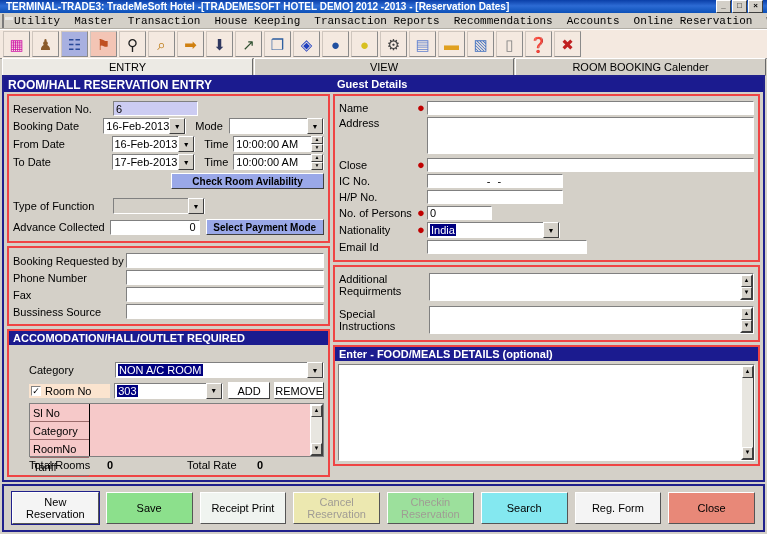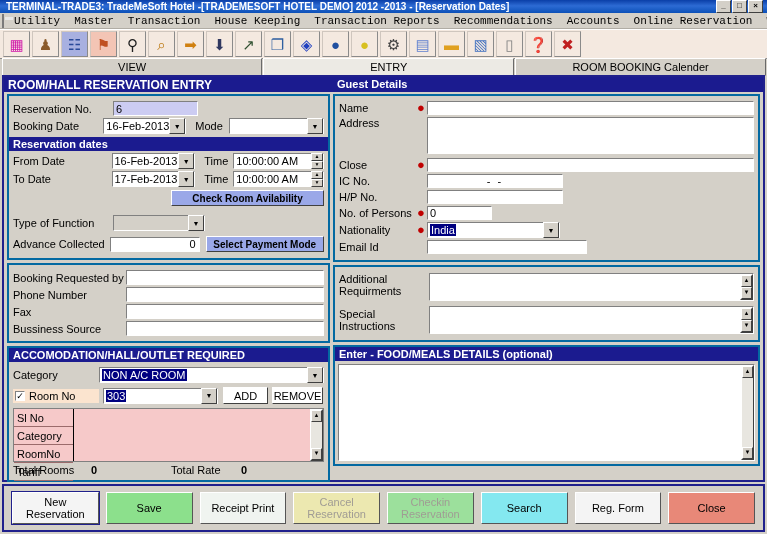--- a/index.html
+++ b/index.html
@@ -62,21 +62,21 @@
   
   .form-area{
     position:absolute;left:2px;top:75px;right:2px;bottom:52px;
     background:#d4d0c8;border:2px solid #20208c;box-sizing:border-box;
   }
   .sectionbar{
     background:#1b1b8f;color:#fff;font-weight:bold;
     padding:1px 4px;font-size:12px;letter-spacing:0px;
   }
   .sectionbar.small{font-size:11px;}
-  .panel{border:2px solid #0369a1;background:#d4d0c8;box-sizing:border-box;}
+  .panel{border:2px solid #ef4444;background:#d4d0c8;box-sizing:border-box;}
   .row{display:flex;align-items:center;margin:2px 0;}
   .lbl{font-size:11px;color:#000;white-space:nowrap;}
   .req{color:#c00000;font-size:13px;line-height:6px;}
   input.f,.fakeinput{
     font-family:"Liberation Sans",sans-serif;font-size:11px;
     border:1px solid;border-color:#808080 #fff #fff #808080;
     background:#fff;height:15px;box-sizing:border-box;padding:0 2px;outline:none;
   }
   .fakeinput{display:flex;align-items:center;}
   .sel{
@@ -235,22 +235,22 @@
       </div>
     <div class="tbtn framed">
         <span class="gl" style="color:#104080;font-weight:bold">❓</span>
       </div>
     <div class="tbtn framed">
         <span class="gl" style="color:#c02020">✖</span>
       </div>
   </div>
 
   <div class="tabstrip">
+    <div class="tab active" style="width:248px">ENTRY</div>
     <div class="tab" style="width:258px">VIEW</div>
-    <div class="tab active" style="width:248px">ENTRY</div>
     <div class="tab" style="width:248px">ROOM  BOOKING Calender</div>
   </div>
 
   <div class="form-area">
 
     <div style="display:flex;height:15px;">
       <div class="sectionbar" style="width:329px;box-sizing:border-box;">ROOM/HALL RESERVATION ENTRY</div>
       <div class="sectionbar small" style="flex:1;">Guest Details</div>
     </div>
 
@@ -269,21 +269,20 @@
               <span class="txt">16-Feb-2013</span>
               <span class="arrow">▼</span>
             </div>
             <div class="lbl" style="margin:0 6px 0 9px">Mode</div>
             <div class="sel" style="width:105px">
               <span class="txt"></span>
               <span class="arrow">▼</span>
             </div>
           </div>
 
-          <div class="sectionbar small" style="margin:3px -4px 2px -4px;">Reservation dates</div>
 
           <div class="row">
             <div class="lbl" style="width:100px">From Date</div>
             <div class="sel" style="width:85px">
               <span class="txt">16-Feb-2013</span>
               <span class="arrow">▼</span>
             </div>
             <div class="lbl" style="margin:0 5px 0 9px">Time</div>
             <div class="sel" style="width:92px;padding-right:0">
               <span class="txt">10:00:00 AM</span>
@@ -340,21 +339,21 @@
             <div class="fakeinput" style="flex:1"></div>
           </div>
           <div class="row">
             <div class="lbl" style="width:113px">Bussiness Source</div>
             <div class="fakeinput" style="flex:1"></div>
           </div>
         </div>
 
         <div class="panel" style="margin:3px 3px 0 3px;">
           <div class="sectionbar small">ACCOMODATION/HALL/OUTLET REQUIRED</div>
-          <div style="padding:3px 4px 2px 4px;">
+          <div style="padding:3px 4px 2px 20px;margin-top:12px;">
             <div class="row">
               <div class="lbl" style="width:86px">Category</div>
               <div class="sel" style="flex:1">
                 <span class="txt hl" style="flex:none;padding:0 1px">NON A/C ROOM</span>
                 <span style="flex:1"></span>
                 <span class="arrow">▼</span>
               </div>
             </div>
             <div class="row" style="margin-top:4px">
               <div style="width:86px;display:flex;align-items:center;background:#fbe4cf;padding:1px 2px;box-sizing:border-box;">

